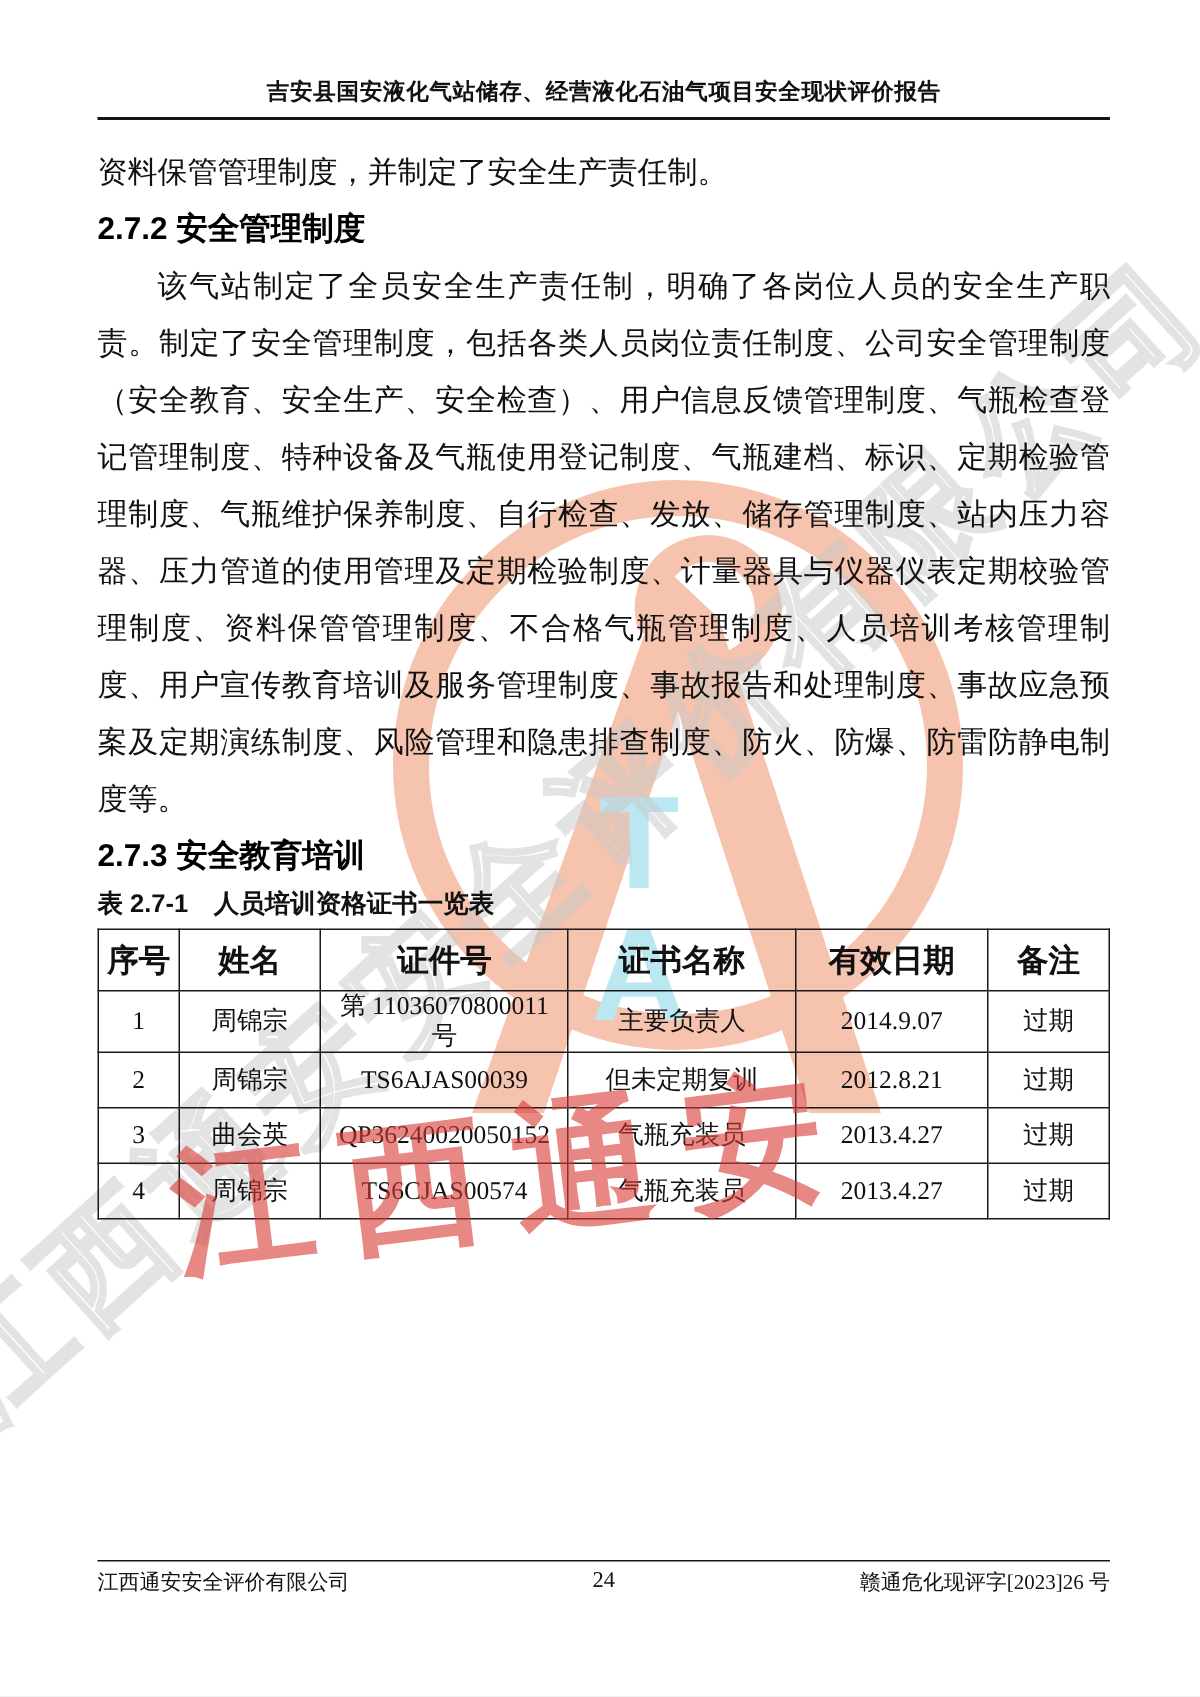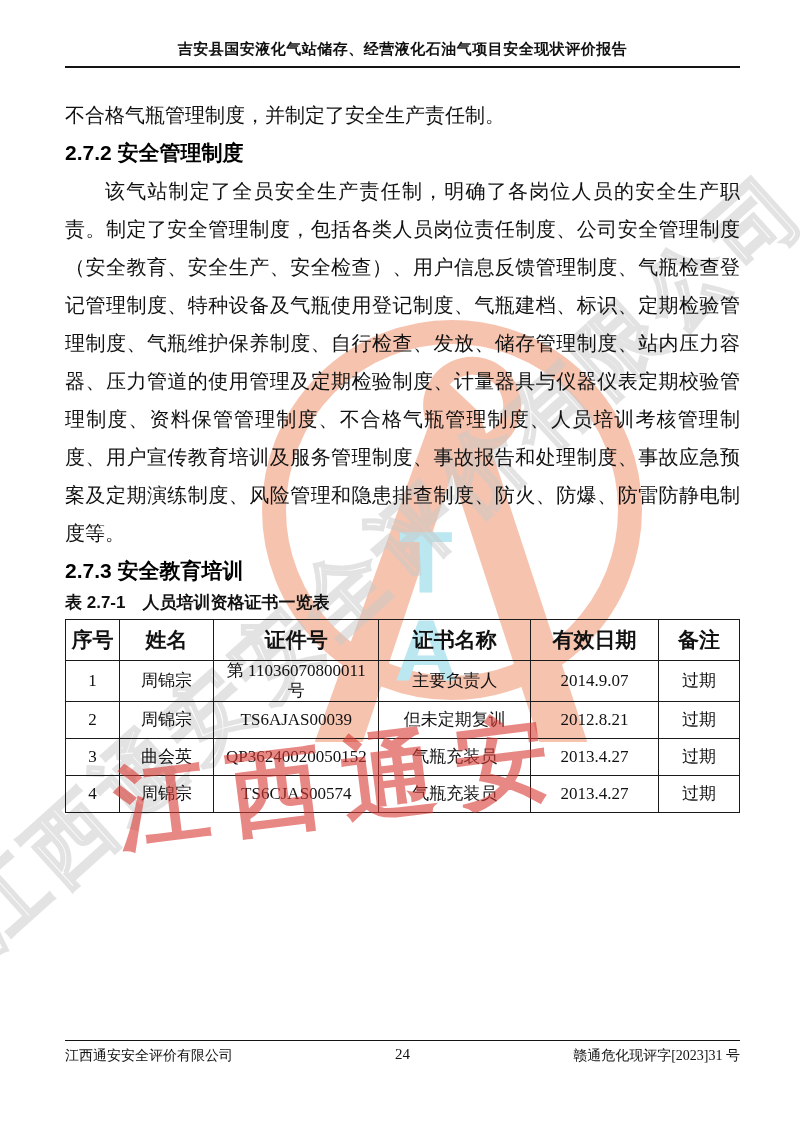--- a/index.html
+++ b/index.html
@@ -4,21 +4,21 @@
 <style>
   html,body{margin:0;padding:0;background:#e8e8e8;}
   .page{
     position:relative;width:800px;height:1131px;margin:0 auto;
     background:#ffffff;overflow:hidden;
     font-family:"Liberation Serif","DejaVu Serif",serif;color:#111;
   }
   
   .header{position:absolute;left:65px;top:0;width:675px;z-index:2;}
   .header .title{
-    padding-top:40px;padding-bottom:7px;text-align:center;
+    padding-top:52px;padding-bottom:7px;text-align:center;
     font-size:15px;font-weight:bold;letter-spacing:.5px;
     border-bottom:2.5px solid #141414;
   }
   
   .body{
     position:absolute;left:65px;top:96px;width:675px;z-index:2;
     font-size:20px;line-height:38px;text-align:justify;
   }
   .body p{margin:0;}
   p.indent{text-indent:40px;}
@@ -85,21 +85,21 @@
 
   <div class="wm-gray">江西通安安全评价有限公司</div>
 
   <div class="wm-red">江西通安</div>
 
   <div class="header">
     <div class="title">吉安县国安液化气站储存、经营液化石油气项目安全现状评价报告</div>
   </div>
 
   <div class="body">
-    <p>不合格气瓶管理制度，并制定了安全生产责任制。</p>
+    <p>资料保管管理制度，并制定了安全生产责任制。</p>
 
     <h2 class="sec">2.7.2 安全管理制度</h2>
     <p class="indent">该气站制定了全员安全生产责任制，明确了各岗位人员的安全生产职责。制定了安全管理制度，包括各类人员岗位责任制度、公司安全管理制度（安全教育、安全生产、安全检查）、用户信息反馈管理制度、气瓶检查登记管理制度、特种设备及气瓶使用登记制度、气瓶建档、标识、定期检验管理制度、气瓶维护保养制度、自行检查、发放、储存管理制度、站内压力容器、压力管道的使用管理及定期检验制度、计量器具与仪器仪表定期校验管理制度、资料保管管理制度、不合格气瓶管理制度、人员培训考核管理制度、用户宣传教育培训及服务管理制度、事故报告和处理制度、事故应急预案及定期演练制度、风险管理和隐患排查制度、防火、防爆、防雷防静电制度等。</p>
 
     <h2 class="sec">2.7.3 安全教育培训</h2>
 
     <p class="tbl-caption">表 2.7-1　人员培训资格证书一览表</p>
 
     <table class="cert">
       <colgroup>
@@ -154,16 +154,16 @@
           <td>过期</td>
         </tr>
       </tbody>
     </table>
 
   </div>
 
   <div class="footer">
     <span class="company">江西通安安全评价有限公司</span>
     <span class="pageno">24</span>
-    <span class="docno">赣通危化现评字[2023]31 号</span>
+    <span class="docno">赣通危化现评字[2023]26 号</span>
   </div>
 
 </div>
 
 </body></html>

